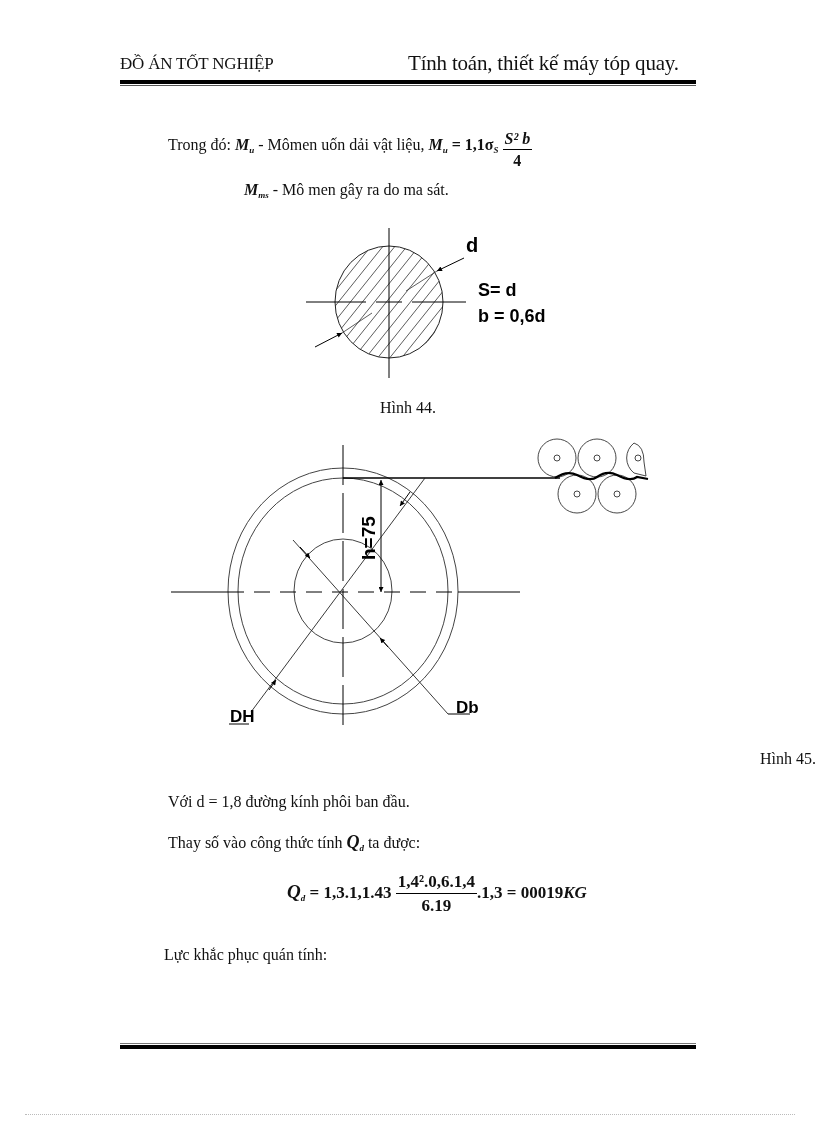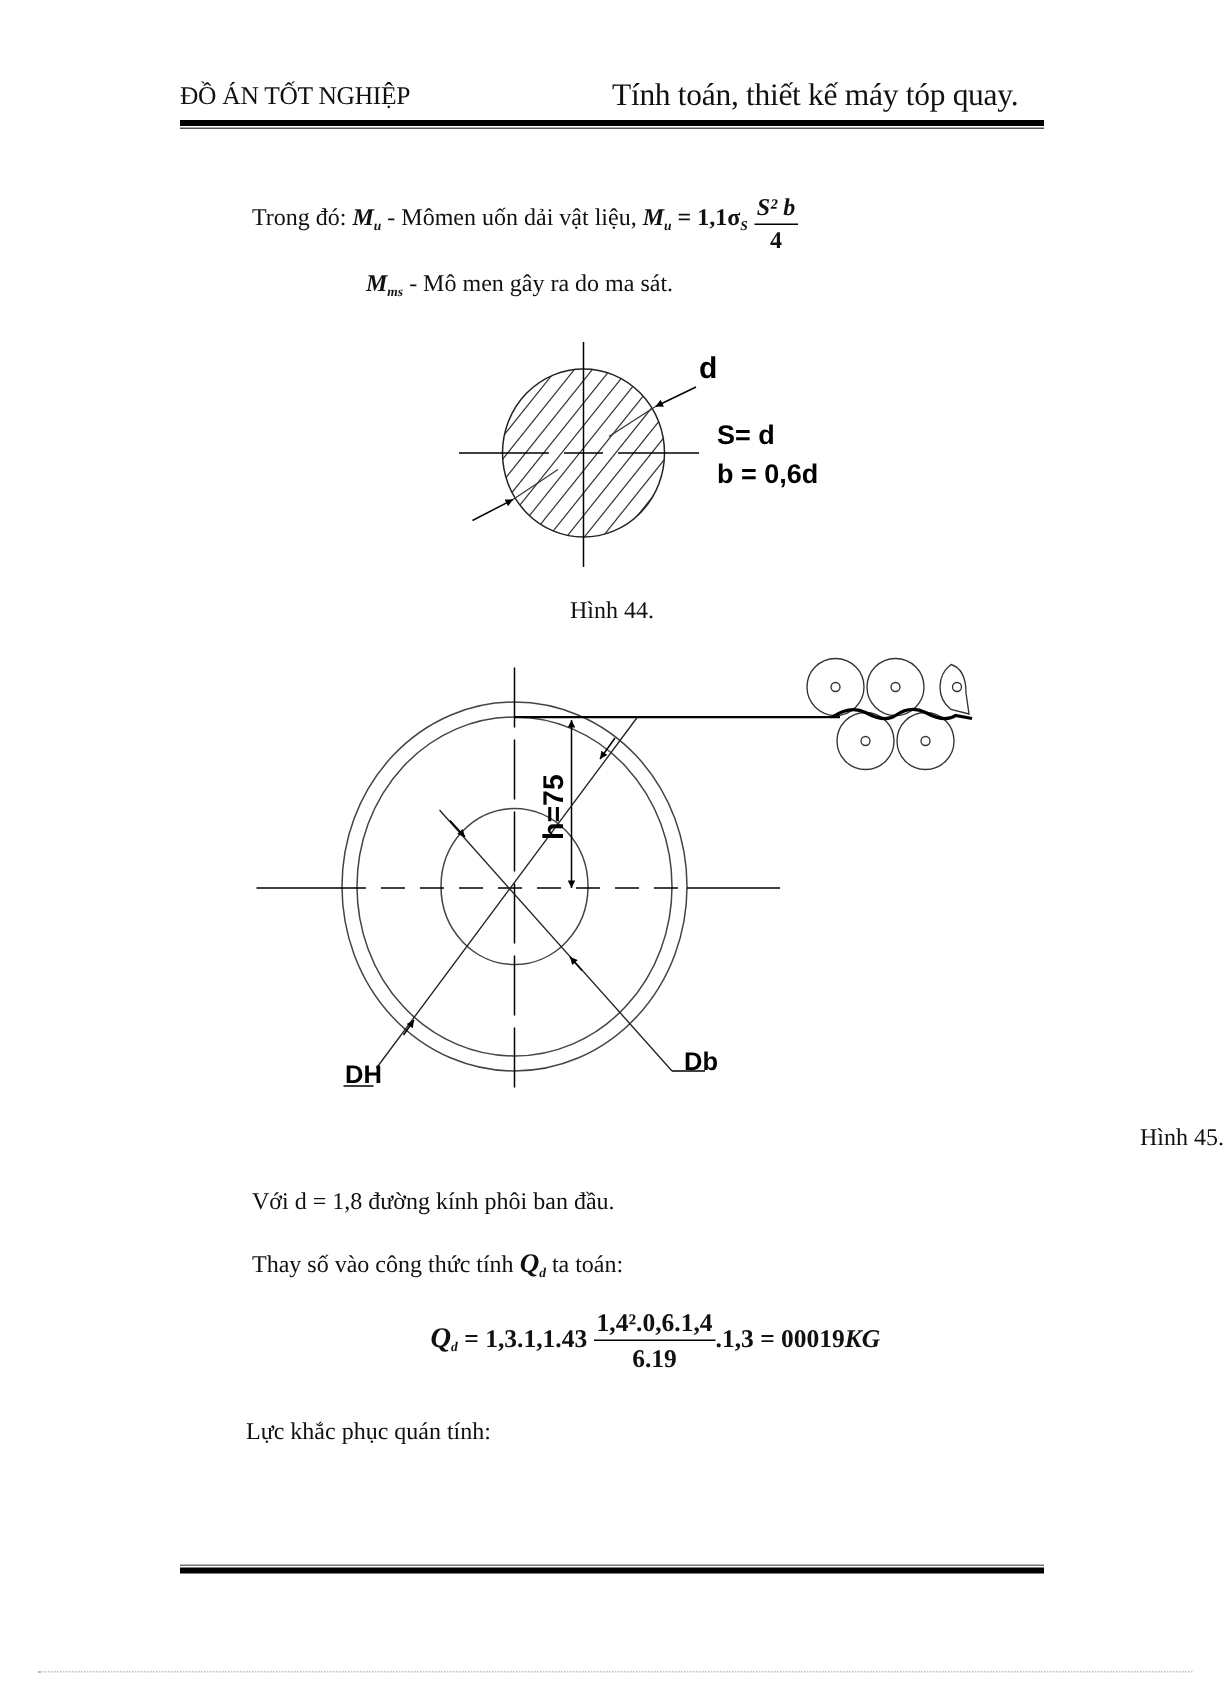--- a/index.html
+++ b/index.html
@@ -132,21 +132,21 @@
     <circle cx="577" cy="494" r="3"></circle>
     <circle cx="617" cy="494" r="3"></circle>
   </g>
   <path d="M 555 478 Q 567 470 577 475 Q 590 482 597 477 Q 607 470 617 475 Q 630 482 637 477 L 648 479" stroke="#000" stroke-width="2.2" fill="none"></path>
 </svg>
 <div class="abs cap" style="top:750px;text-align:right;">Hình 45.</div>
 
 <div class="abs para" style="left:168px; top:793px;">Với d = 1,8 đường kính phôi ban đầu.</div>
 
 <div class="abs para" style="left:168px; top:832px;">
-  <span>Thay số vào công thức tính </span><span class="bi" style="font-size:18px;"><span>Q</span><span class="sub">d</span></span><span> ta toán:</span>
+  <span>Thay số vào công thức tính </span><span class="bi" style="font-size:18px;"><span>Q</span><span class="sub">d</span></span><span> ta được:</span>
 </div>
 
 <div class="abs para" style="left:287px; top:872px; font-weight:bold; font-size:17px;">
   <span class="bi" style="font-size:19px;">Q</span><span class="sub bi">d</span><span> = 1,3.1,1.43 </span><span class="frac"><span class="num">1,4².0,6.1,4</span><span class="den">6.19</span></span><span>.1,3 = 00019</span><span class="bi">KG</span>
 </div>
 
 <div class="abs para" style="left:164px; top:946px;">Lực khắc phục quán tính:</div>
 
 <div class="abs rule" style="top:1043px;">
   <div class="thin" style="background:#777;"></div>

